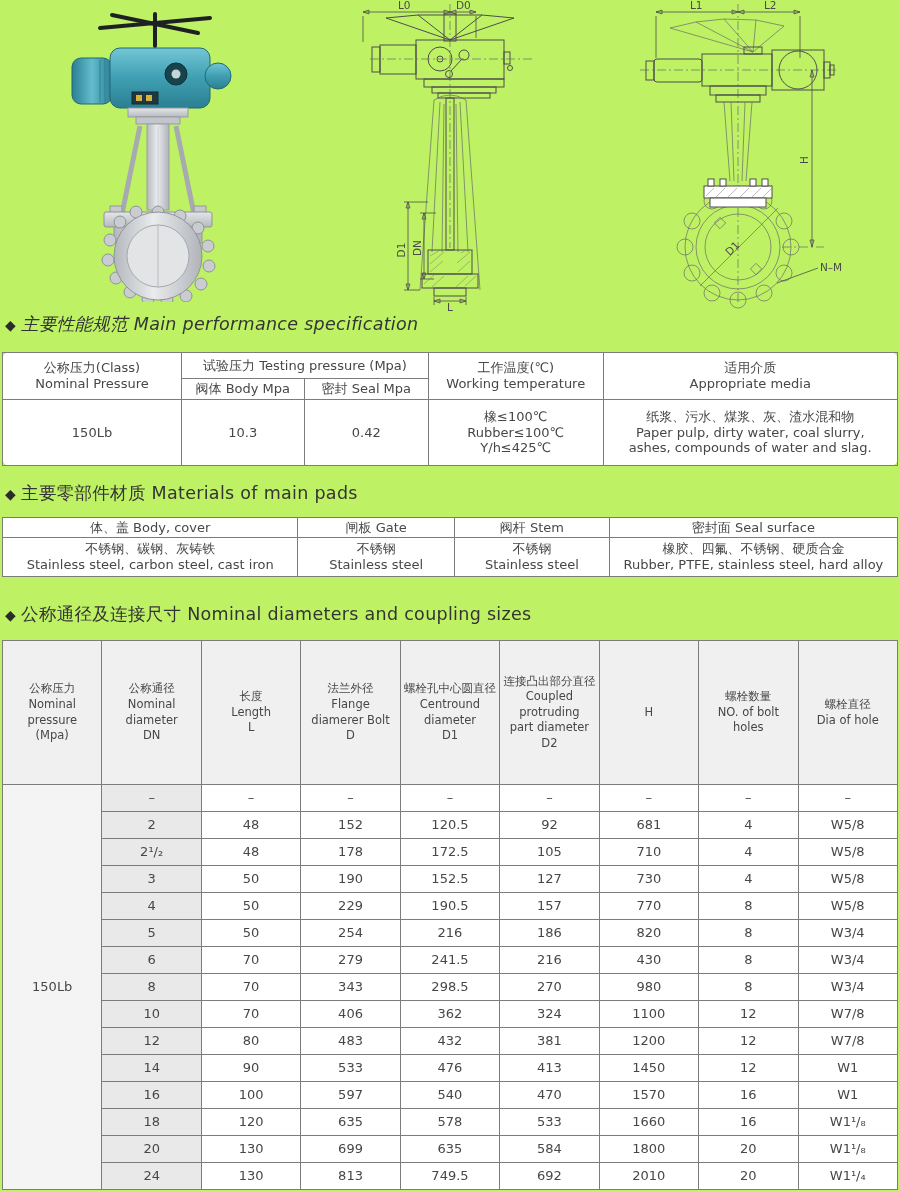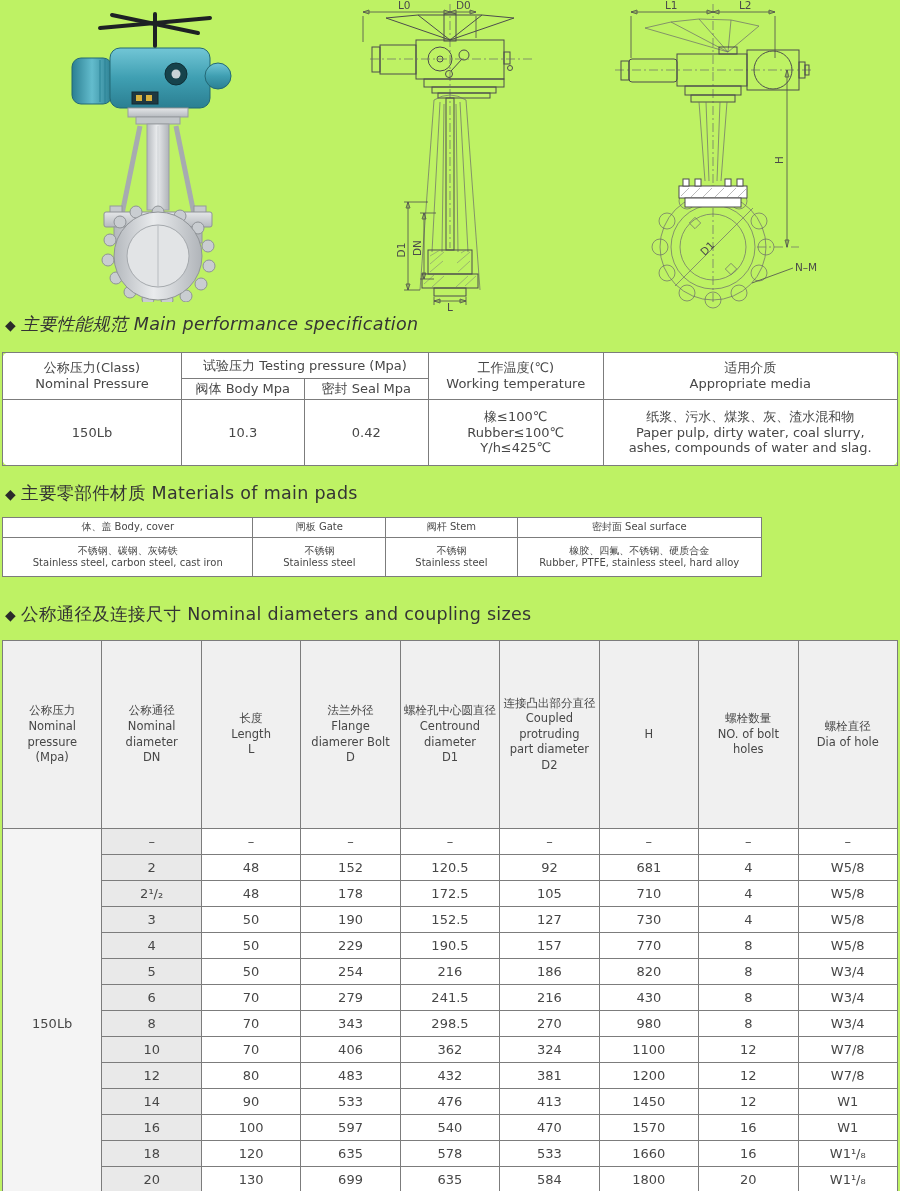--- a/index.html
+++ b/index.html
@@ -4,21 +4,21 @@
 <style>
   html,body{margin:0;padding:0;background:#fff;}
   body{width:900px;height:1191px;font-family:"DejaVu Sans","Liberation Sans",sans-serif;color:#434343;}
   .page{position:relative;width:900px;height:1191px;overflow:hidden;background:#bef264;}
 
   
   .fig{position:absolute;top:0;}
   .fig svg{display:block;}
   .fig-photo{left:70px;top:6px;}
   .fig-front{left:328px;top:0;}
-  .fig-side{left:607px;top:0;}
+  .fig-side{left:632px;top:0;}
   .drw{stroke:#4d4d4d;stroke-width:1;fill:none;}
   .drw-thin{stroke:#6a6a6a;stroke-width:.7;fill:none;}
   .cl{stroke:#6a6a6a;stroke-width:.7;fill:none;stroke-dasharray:9 3 2 3;}
   .dim{stroke:#4d4d4d;stroke-width:.8;fill:none;}
   .dtxt{font-size:10.5px;fill:#4a4a4a;stroke:none;}
   .hatch{stroke:#777;stroke-width:.5;}
 
   
   .sec{position:absolute;left:5px;font-size:17.5px;color:#343434;white-space:nowrap;letter-spacing:.3px;}
   .sec .dia{font-size:14px;margin-right:5px;color:#2b2b2b;}
@@ -27,25 +27,25 @@
   .sec-3{top:602px;}
 
   
   table{border-collapse:collapse;table-layout:fixed;background:#fff;}
   th,td{border:1px solid #7c7c7c;text-align:center;vertical-align:middle;
         font-weight:normal;padding:0 3px;white-space:pre-line;line-height:1.22;color:#474747;}
   .t1{position:absolute;top:352px;left:2px;width:896px;font-size:13px;border-radius:8px;}
   .t1 .r1{height:26px;}
   .t1 .r2{height:21px;}
   .t1 .r3{height:66px;}
-  .t2{position:absolute;top:517px;left:2px;width:760px;font-size:10px;padding-left:8px;}
+  .t2{position:absolute;top:517px;left:2px;width:896px;font-size:13px;padding-left:8px;}
   .t2 .r1{height:20px;}
   .t2 .r2{height:39px;}
   .t3{position:absolute;top:640px;left:2px;width:896px;height:550px;font-size:13px;}
-  .t3 thead tr{height:188px;}
+  .t3 thead tr{height:144px;}
   .t3 th{background:#f0f0f0;font-size:11.5px;line-height:1.35;}
   .t3 td{height:25px;}
   .t3 td.cls-cell{background:#f4f4f4;}
   .t3 td.dn-cell{background:#e9e9e9;}
 </style>
 </head>
 <body>
 
 <div class="page">
 

